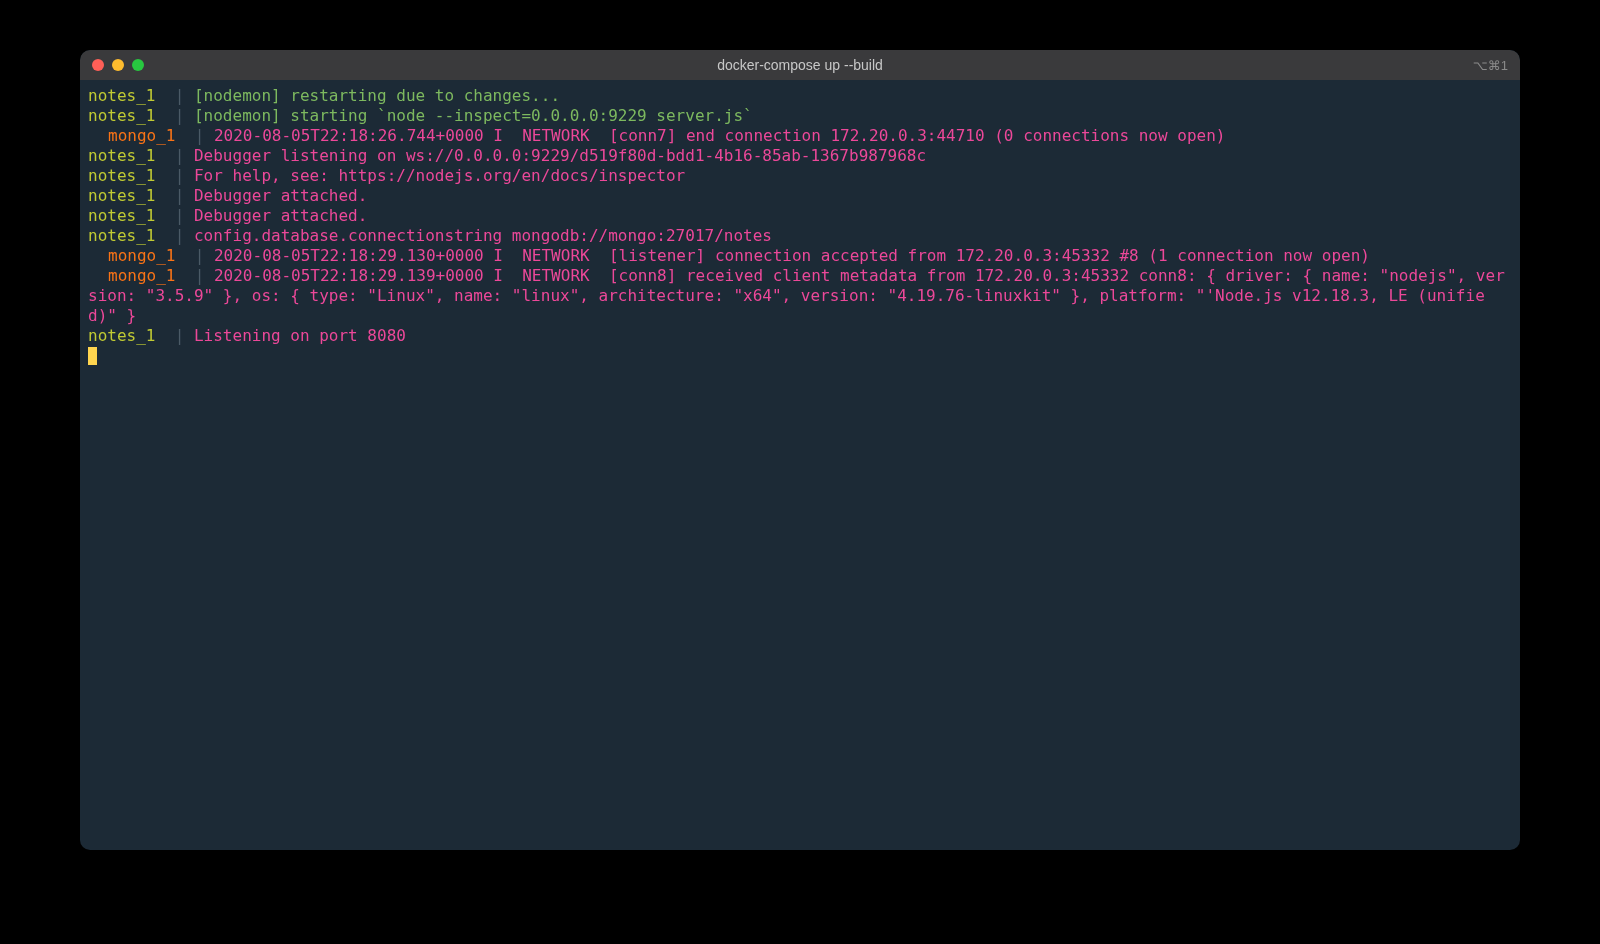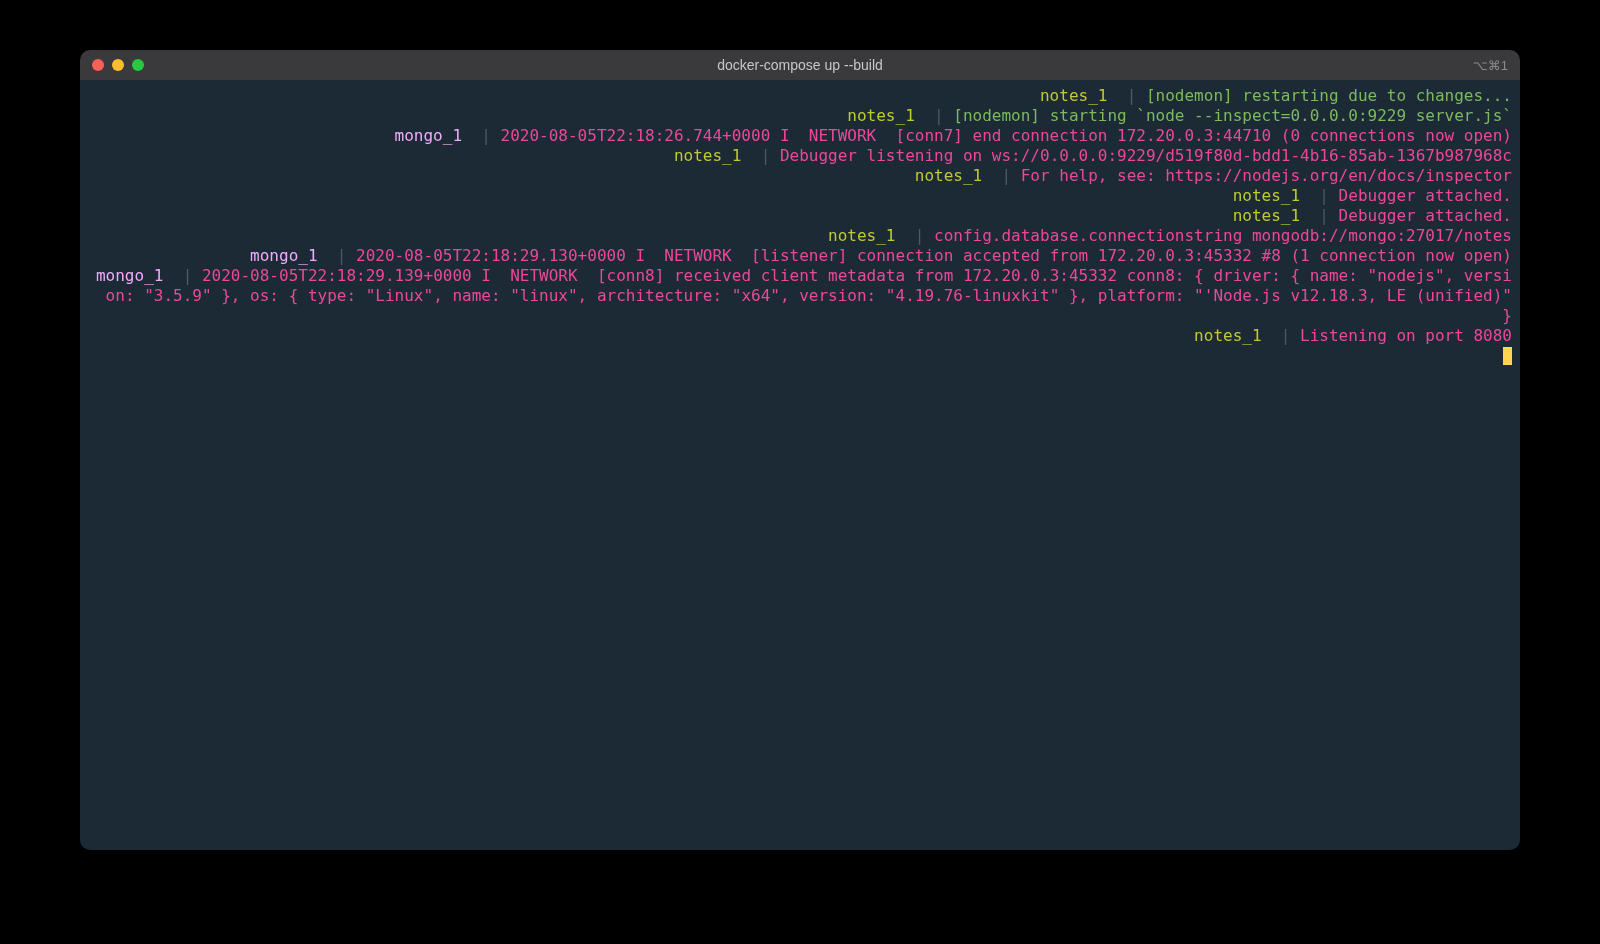--- a/index.html
+++ b/index.html
@@ -65,23 +65,23 @@
     .terminal {
       flex: 1;
       padding: 6px 8px;
       font-size: 16px;
       line-height: 20px;
       color: #d8dee9;
       white-space: pre-wrap;
       word-break: break-all;
       overflow: hidden;
     }
-    .line { display: block; text-align: right; }
+    .line { display: block; }
     .svc-notes { color: #c0ca33; }
-    .svc-mongo { color: #f0abfc; }
+    .svc-mongo { color: #f97316; margin-left: 20px; }
     .pipe { color: #4a5a66; }
     .nodemon { color: #7db95f; }
     .msg { color: #ec4899; }
     .cursor {
       display: inline-block;
       width: 9px;
       height: 18px;
       background: #ffd54f;
       vertical-align: text-bottom;
     }

